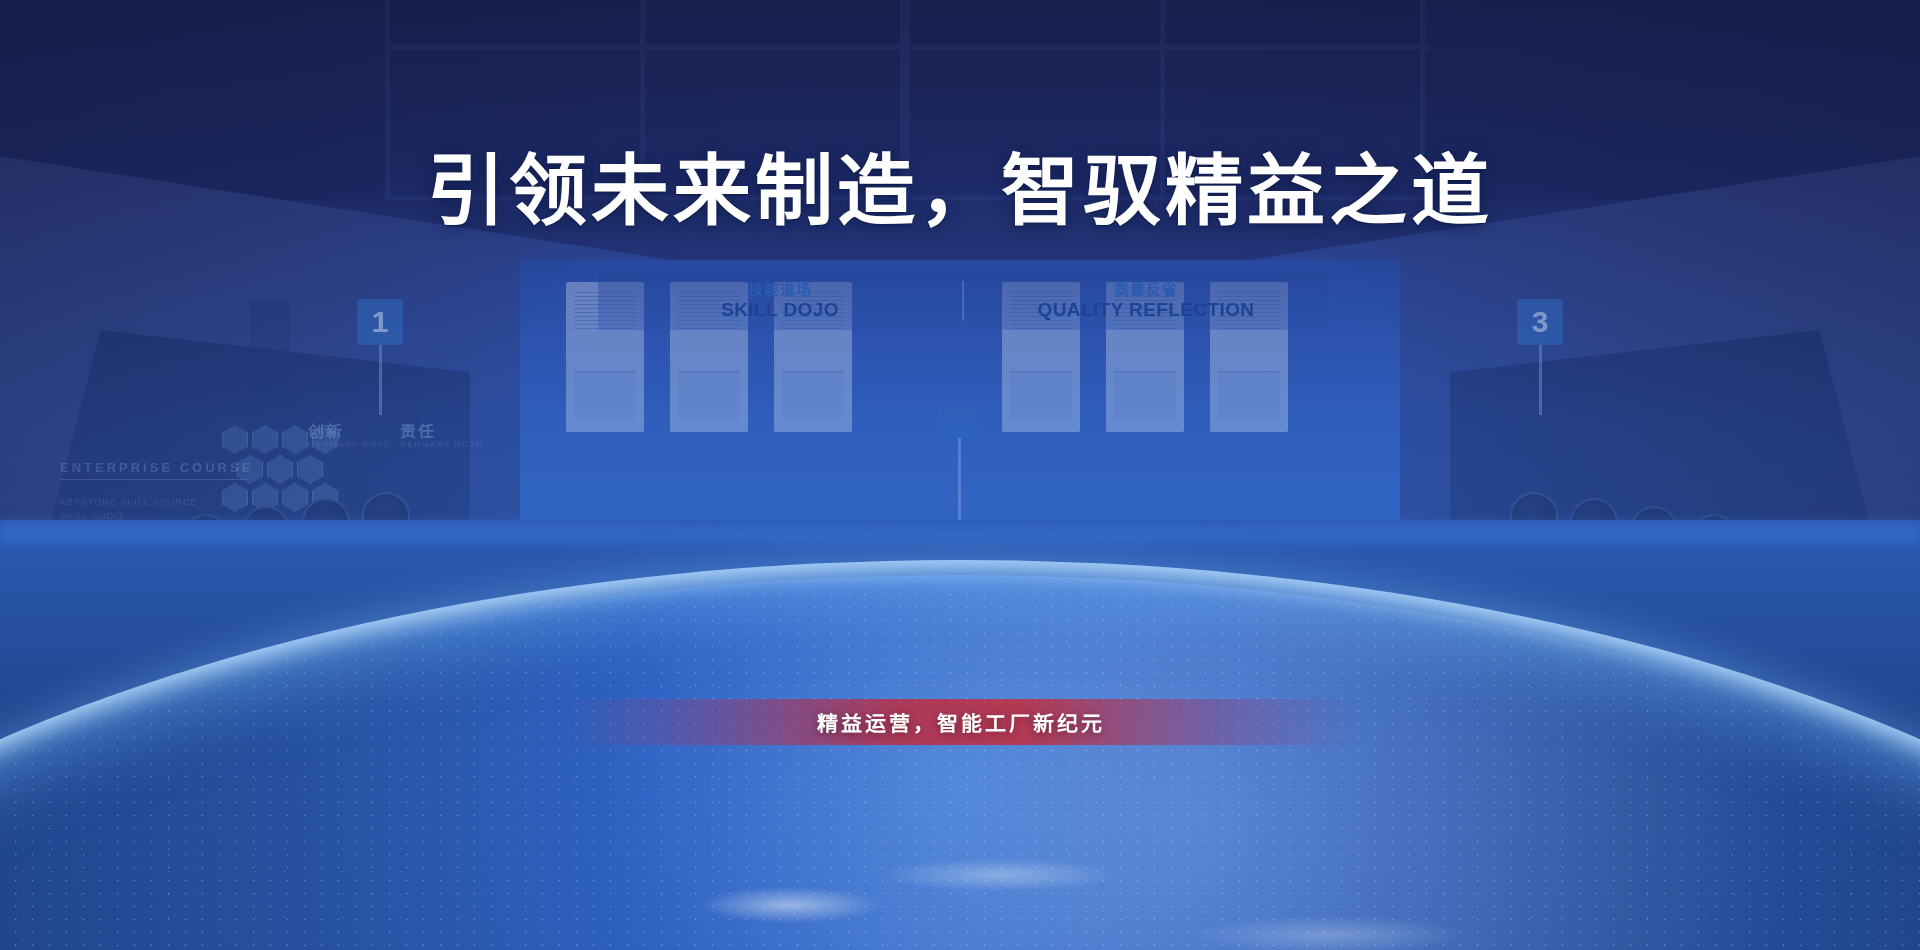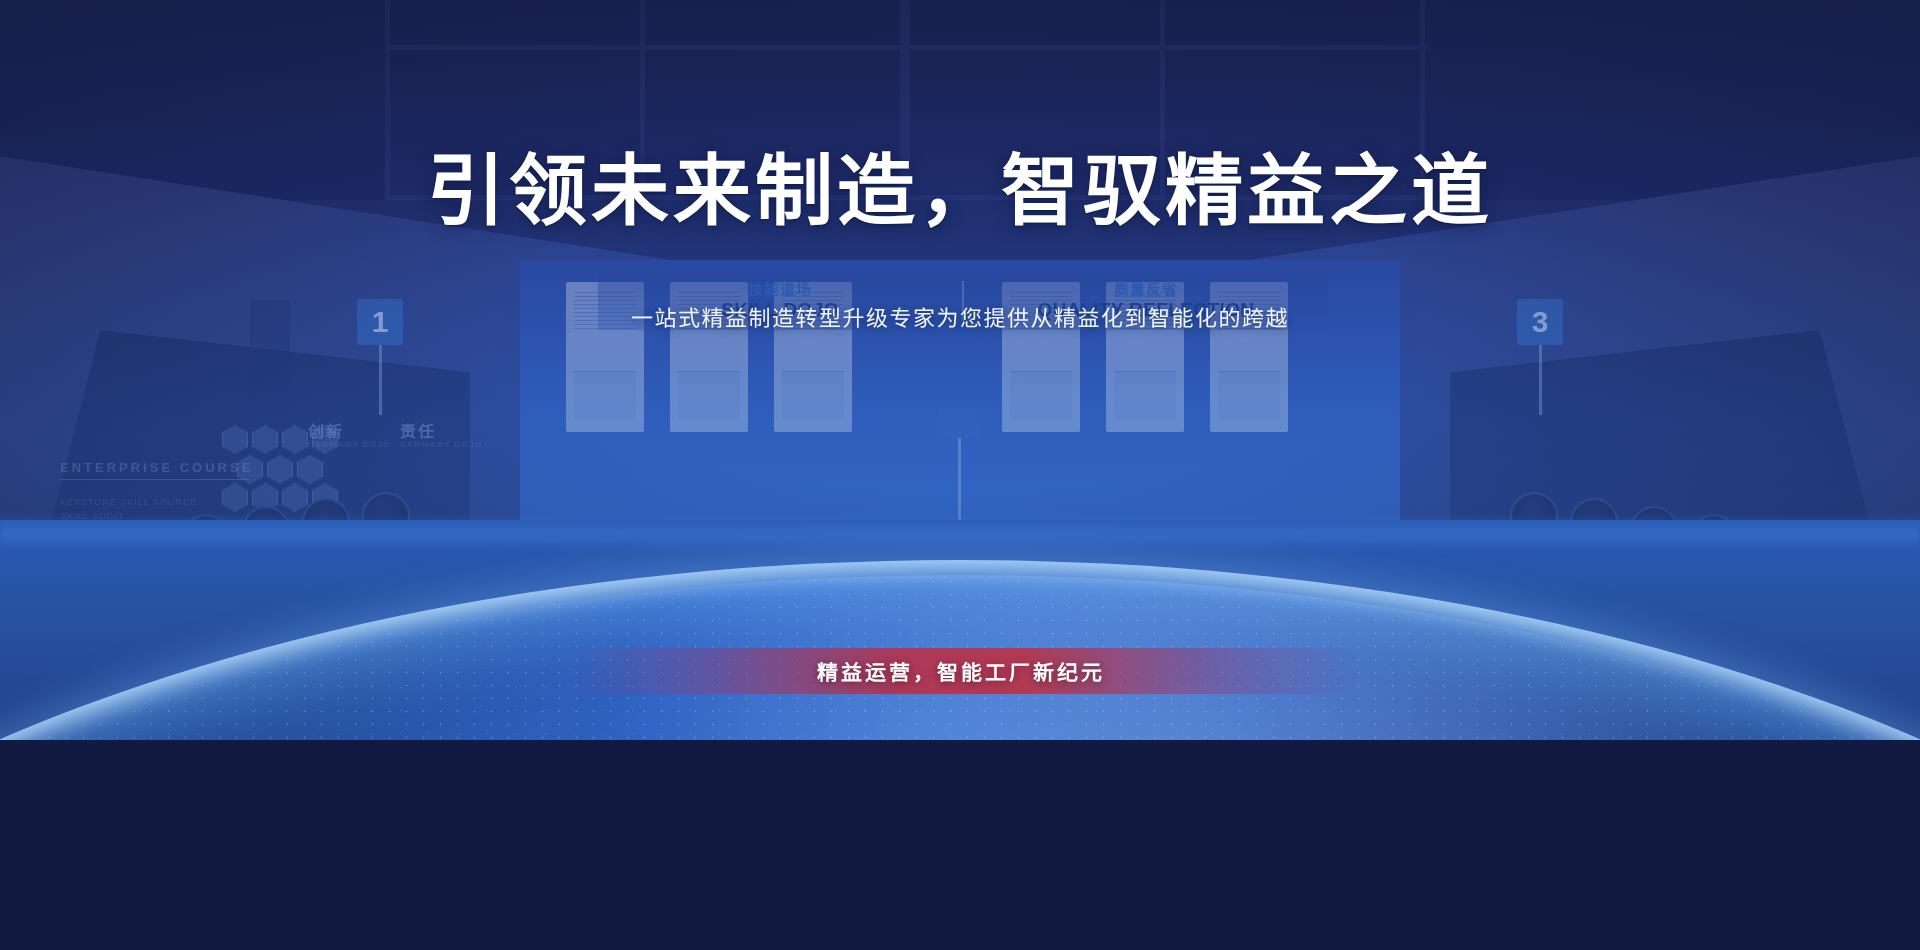--- a/index.html
+++ b/index.html
@@ -6,21 +6,21 @@
   * { margin:0; padding:0; box-sizing:border-box; }
   html, body {
     width:1920px; height:950px;
     overflow:hidden;
     background:#121a42;
     font-family:"Liberation Sans","DejaVu Sans",sans-serif;
   }
 
   .stage {
     position:relative;
-    width:1920px; height:740px;
+    width:1920px; height:950px;
     overflow:hidden;
     background:#151d47;
   }
 
   
   .scene {
     position:absolute; inset:0;
     overflow:hidden;
   }
 
@@ -317,21 +317,21 @@
   }
   .kw-sep {
     width:7px; height:26px;
     background:#e8231a;
     border-radius:1px;
     flex:0 0 auto;
   }
 
   .ribbon {
     position:absolute;
-    left:566px; top:648px;
+    left:566px; top:699px;
     width:790px; height:46px;
     display:flex; align-items:center; justify-content:center;
     background:linear-gradient(90deg,
       rgba(60,100,190,.05) 0%,
       rgba(140,60,120,.45) 18%,
       rgba(196,40,58,.80) 42%,
       rgba(200,42,56,.82) 58%,
       rgba(140,60,120,.45) 82%,
       rgba(60,100,190,.05) 100%);
     text-align:center;
@@ -470,21 +470,20 @@
     <div class="clouds"></div>
     <div class="speckle"></div>
     <div class="limb"></div>
   </div>
   <div class="seam"></div>
 
   <div class="content">
 
     <h1 class="headline">引领未来制造，智驭精益之道</h1>
 
-    <p class="subline">一站式精益制造转型升级专家为您提供从精益化到智能化的跨越</p>
 
 
     <div class="ribbon">
       <span class="ribbon-text">精益运营，智能工厂新纪元</span>
     </div>
 
   </div>
 </div>
 
 </body></html>

